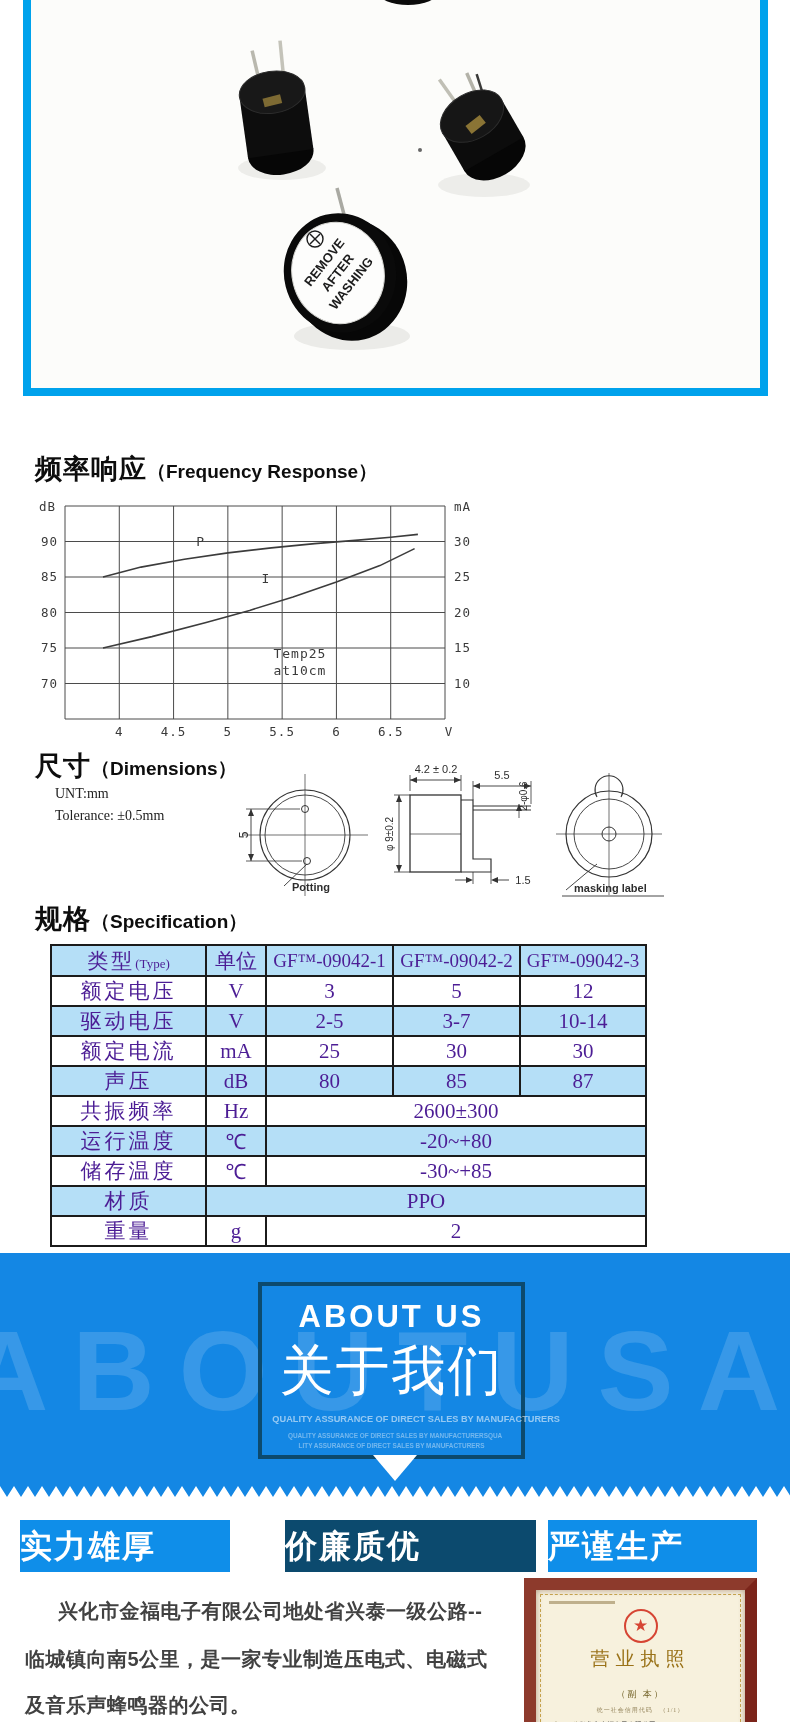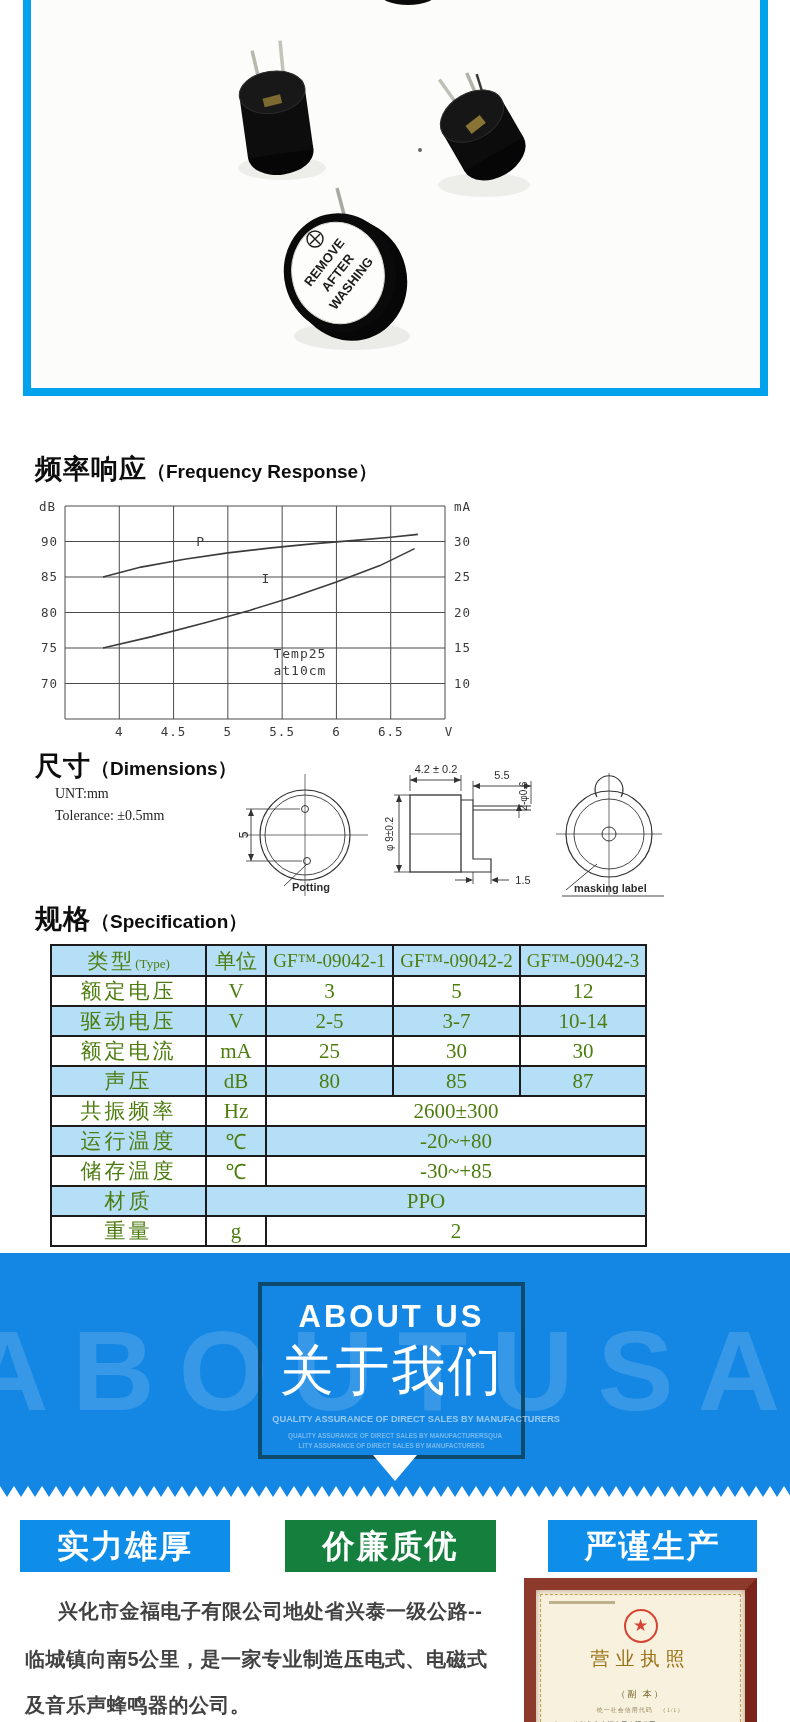--- a/index.html
+++ b/index.html
@@ -15,21 +15,21 @@
 .sec-title .cn{font-size:27px;letter-spacing:1px}
 .sec-title .en{font-size:19px}
 .note{position:absolute;font-family:"Liberation Serif",serif;font-size:14px;color:#222}
 
 #chart{position:absolute;left:28px;top:500px}
 
 #dims-svg{position:absolute;left:0;top:760px;pointer-events:none}
 #dims-svg text{font-family:"Liberation Sans",sans-serif;fill:#2e2e2e}
 
 #spec-table{position:absolute;left:50px;top:944px;width:595px;border-collapse:collapse;
-  table-layout:fixed;font-family:"Liberation Serif",serif;color:#4d7c0f;background:#fff}
+  table-layout:fixed;font-family:"Liberation Serif",serif;color:#4c1d95;background:#fff}
 #spec-table th,#spec-table td{border:2px solid #1b1b1b;text-align:center;font-weight:normal;
   padding:0;overflow:hidden;white-space:nowrap}
 #spec-table th{height:31px;font-size:21px}
 #spec-table td{height:25px;font-size:21px}
 #spec-table .sub{font-size:13px}
 #spec-table .model{font-size:19px}
 #spec-table .lbl{letter-spacing:3px}
 .blue-row{background:#b5dff7}
 
 .banner{position:absolute;left:0;top:1253px;width:790px;height:233px;background:#1487e4;overflow:hidden}
@@ -43,23 +43,23 @@
   white-space:nowrap;transform:scale(0.92);transform-origin:center}
 .about-sub2{margin-top:7px;font-size:8px;font-weight:bold;color:rgba(255,255,255,0.4);
   white-space:nowrap;transform:scale(0.8);transform-origin:center}
 .about-sub3{margin-top:1px;font-size:8px;font-weight:bold;color:rgba(255,255,255,0.4);
   white-space:nowrap;transform:scale(0.8);transform-origin:center}
 .banner-tri{position:absolute;left:50%;top:202px;transform:translateX(-50%);width:0;height:0;
   border-left:22px solid transparent;border-right:22px solid transparent;border-top:26px solid #fff;z-index:3}
 #sawtooth{position:absolute;left:0;top:1486px}
 
 .feat{position:absolute;top:1520px;height:52px;color:#fff;font-size:32px;font-weight:bold;
-  text-align:center;line-height:52px;letter-spacing:2px}
+  line-height:52px;letter-spacing:2px}
 #feat-0{left:20px;width:210px;background:#0f8ee9}
-#feat-1{left:285px;width:211px;background:#15803d}
+#feat-1{left:285px;width:251px;background:#0c4a6e}
 #feat-2{left:548px;width:209px;background:#0f8ee9}
 
 .para{position:absolute;font-size:20px;font-weight:bold;color:#414141;letter-spacing:0.5px;white-space:nowrap}
 #para-0{left:58px;top:1598px}
 #para-1{left:25px;top:1646px}
 #para-2{left:25px;top:1692px}
 
 .license{position:absolute;left:524px;top:1578px;width:233px;height:300px;
   border:12px solid #7b241a;border-top-color:#8d3a2c;border-left-color:#8d3a2c;
   background:#f7f1dd;box-shadow:inset 0 0 6px rgba(90,40,20,.45)}

